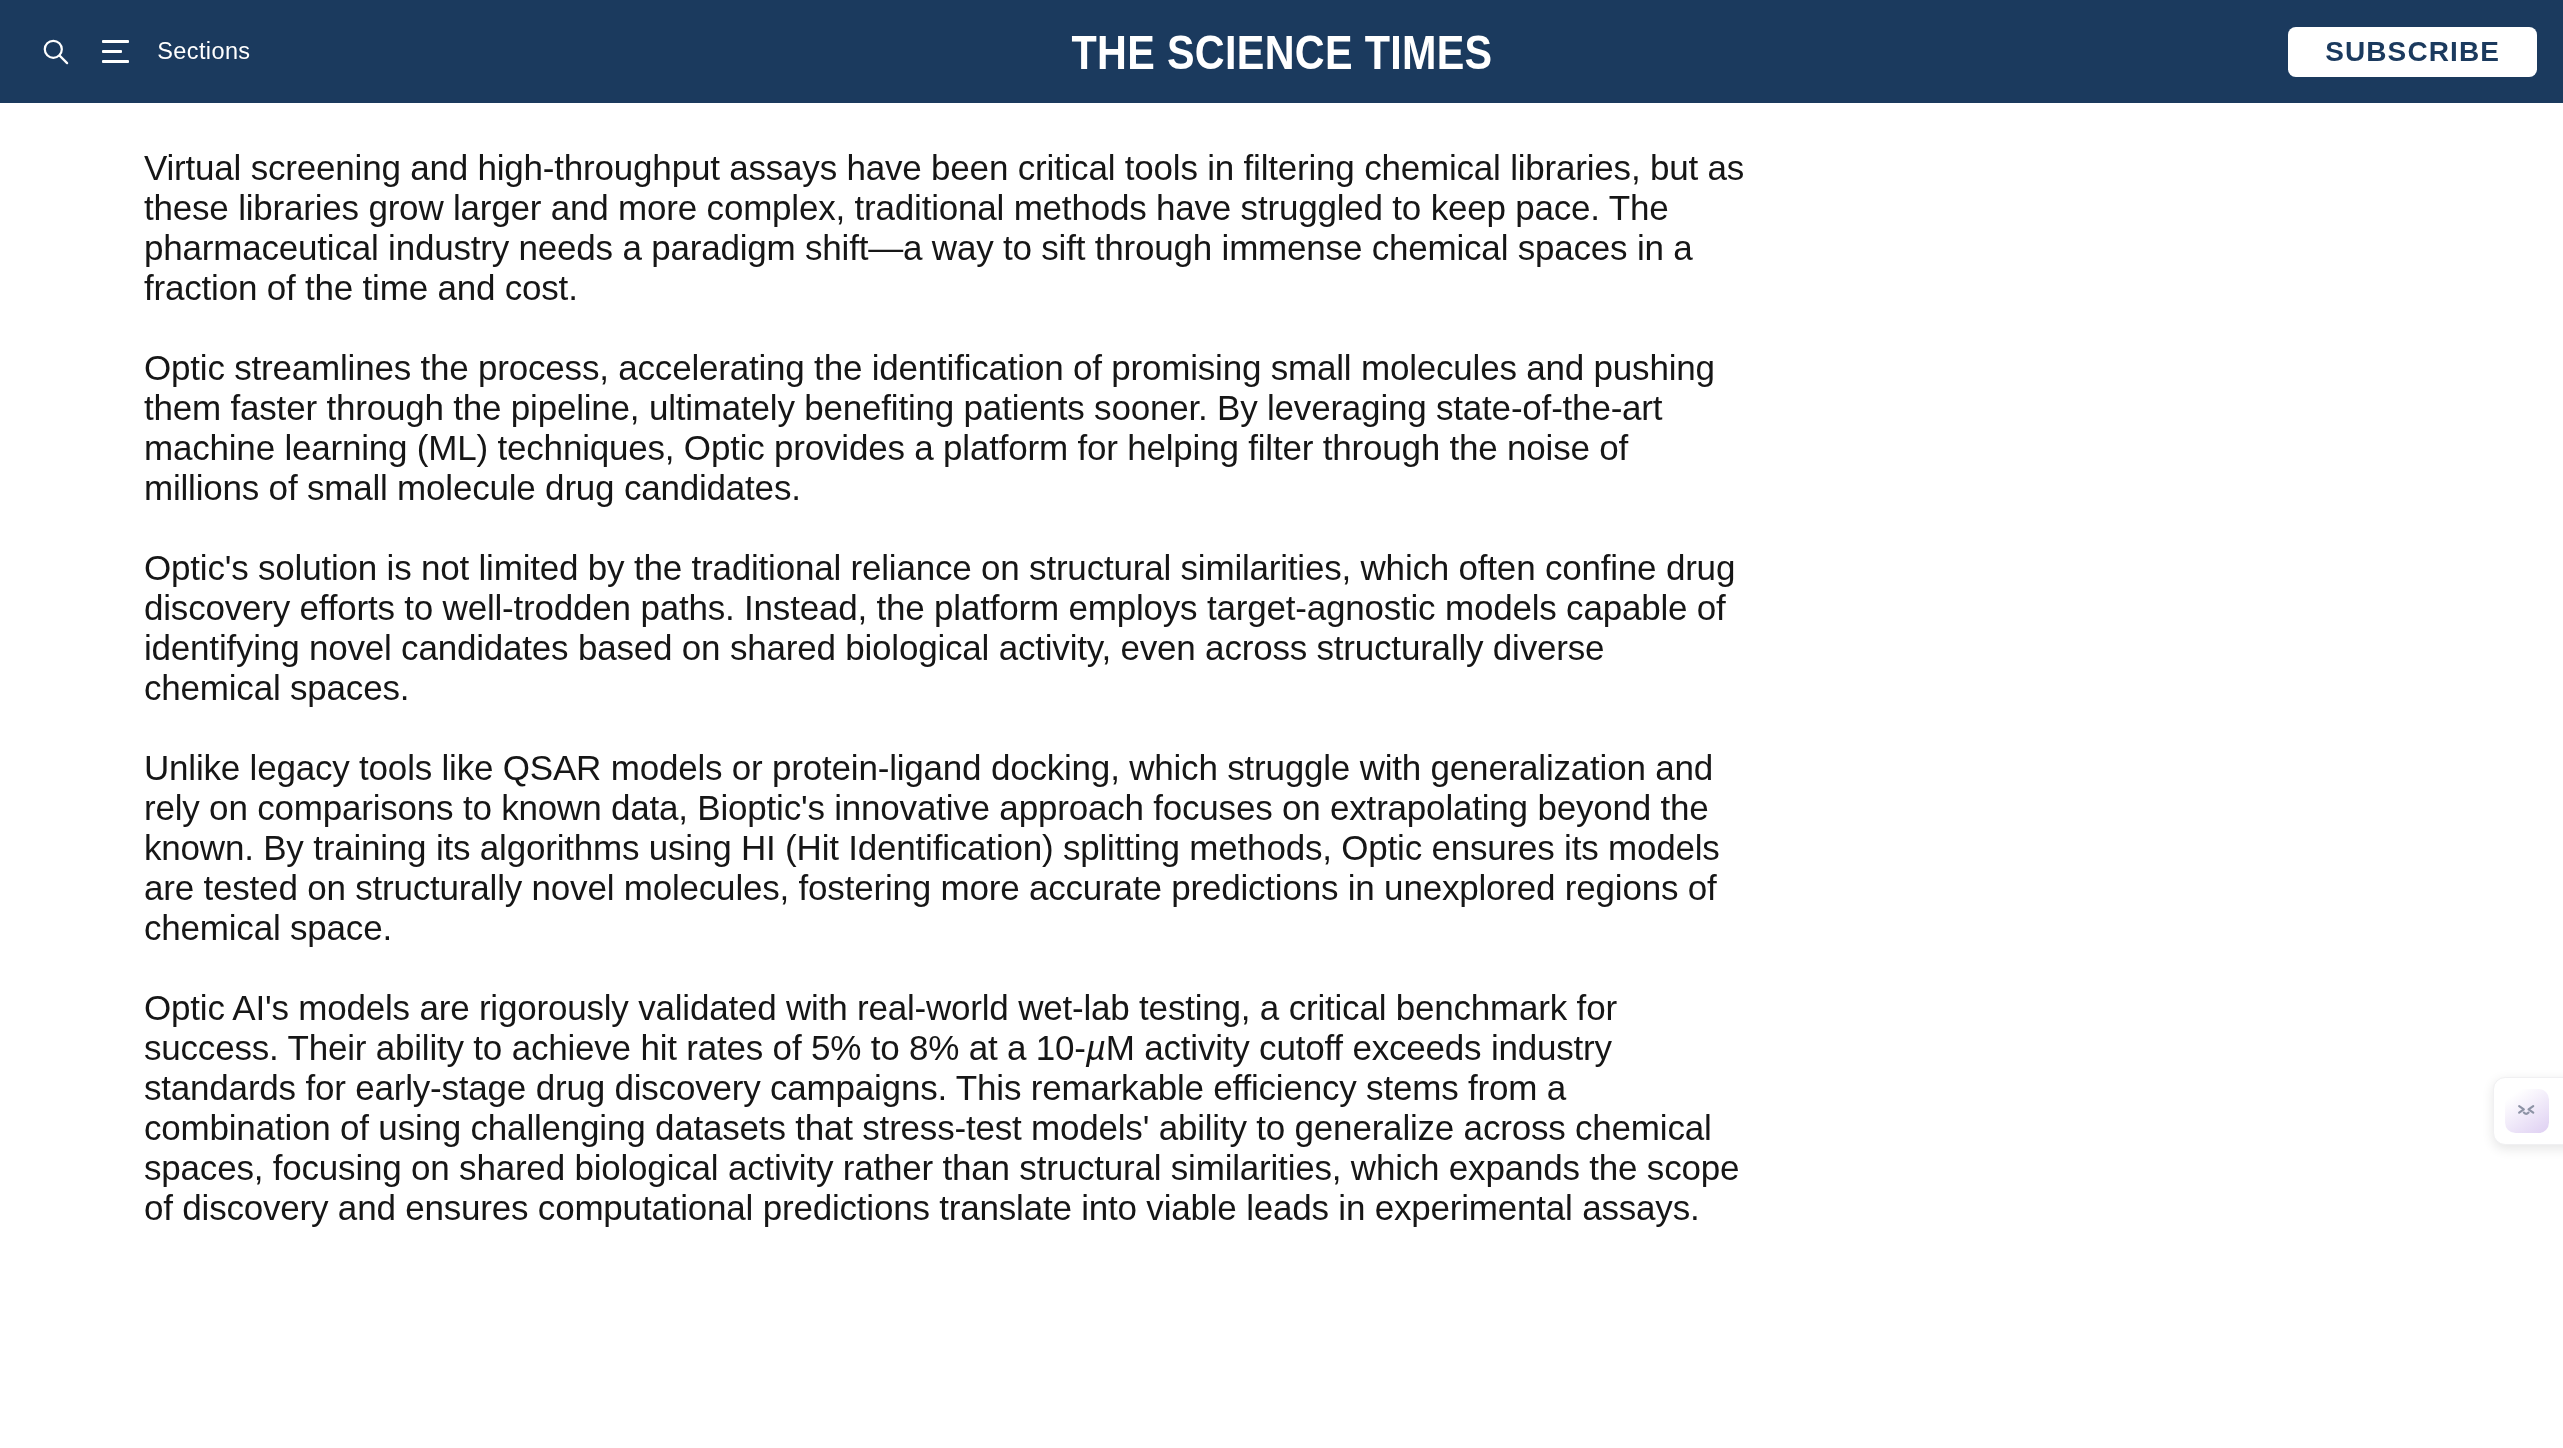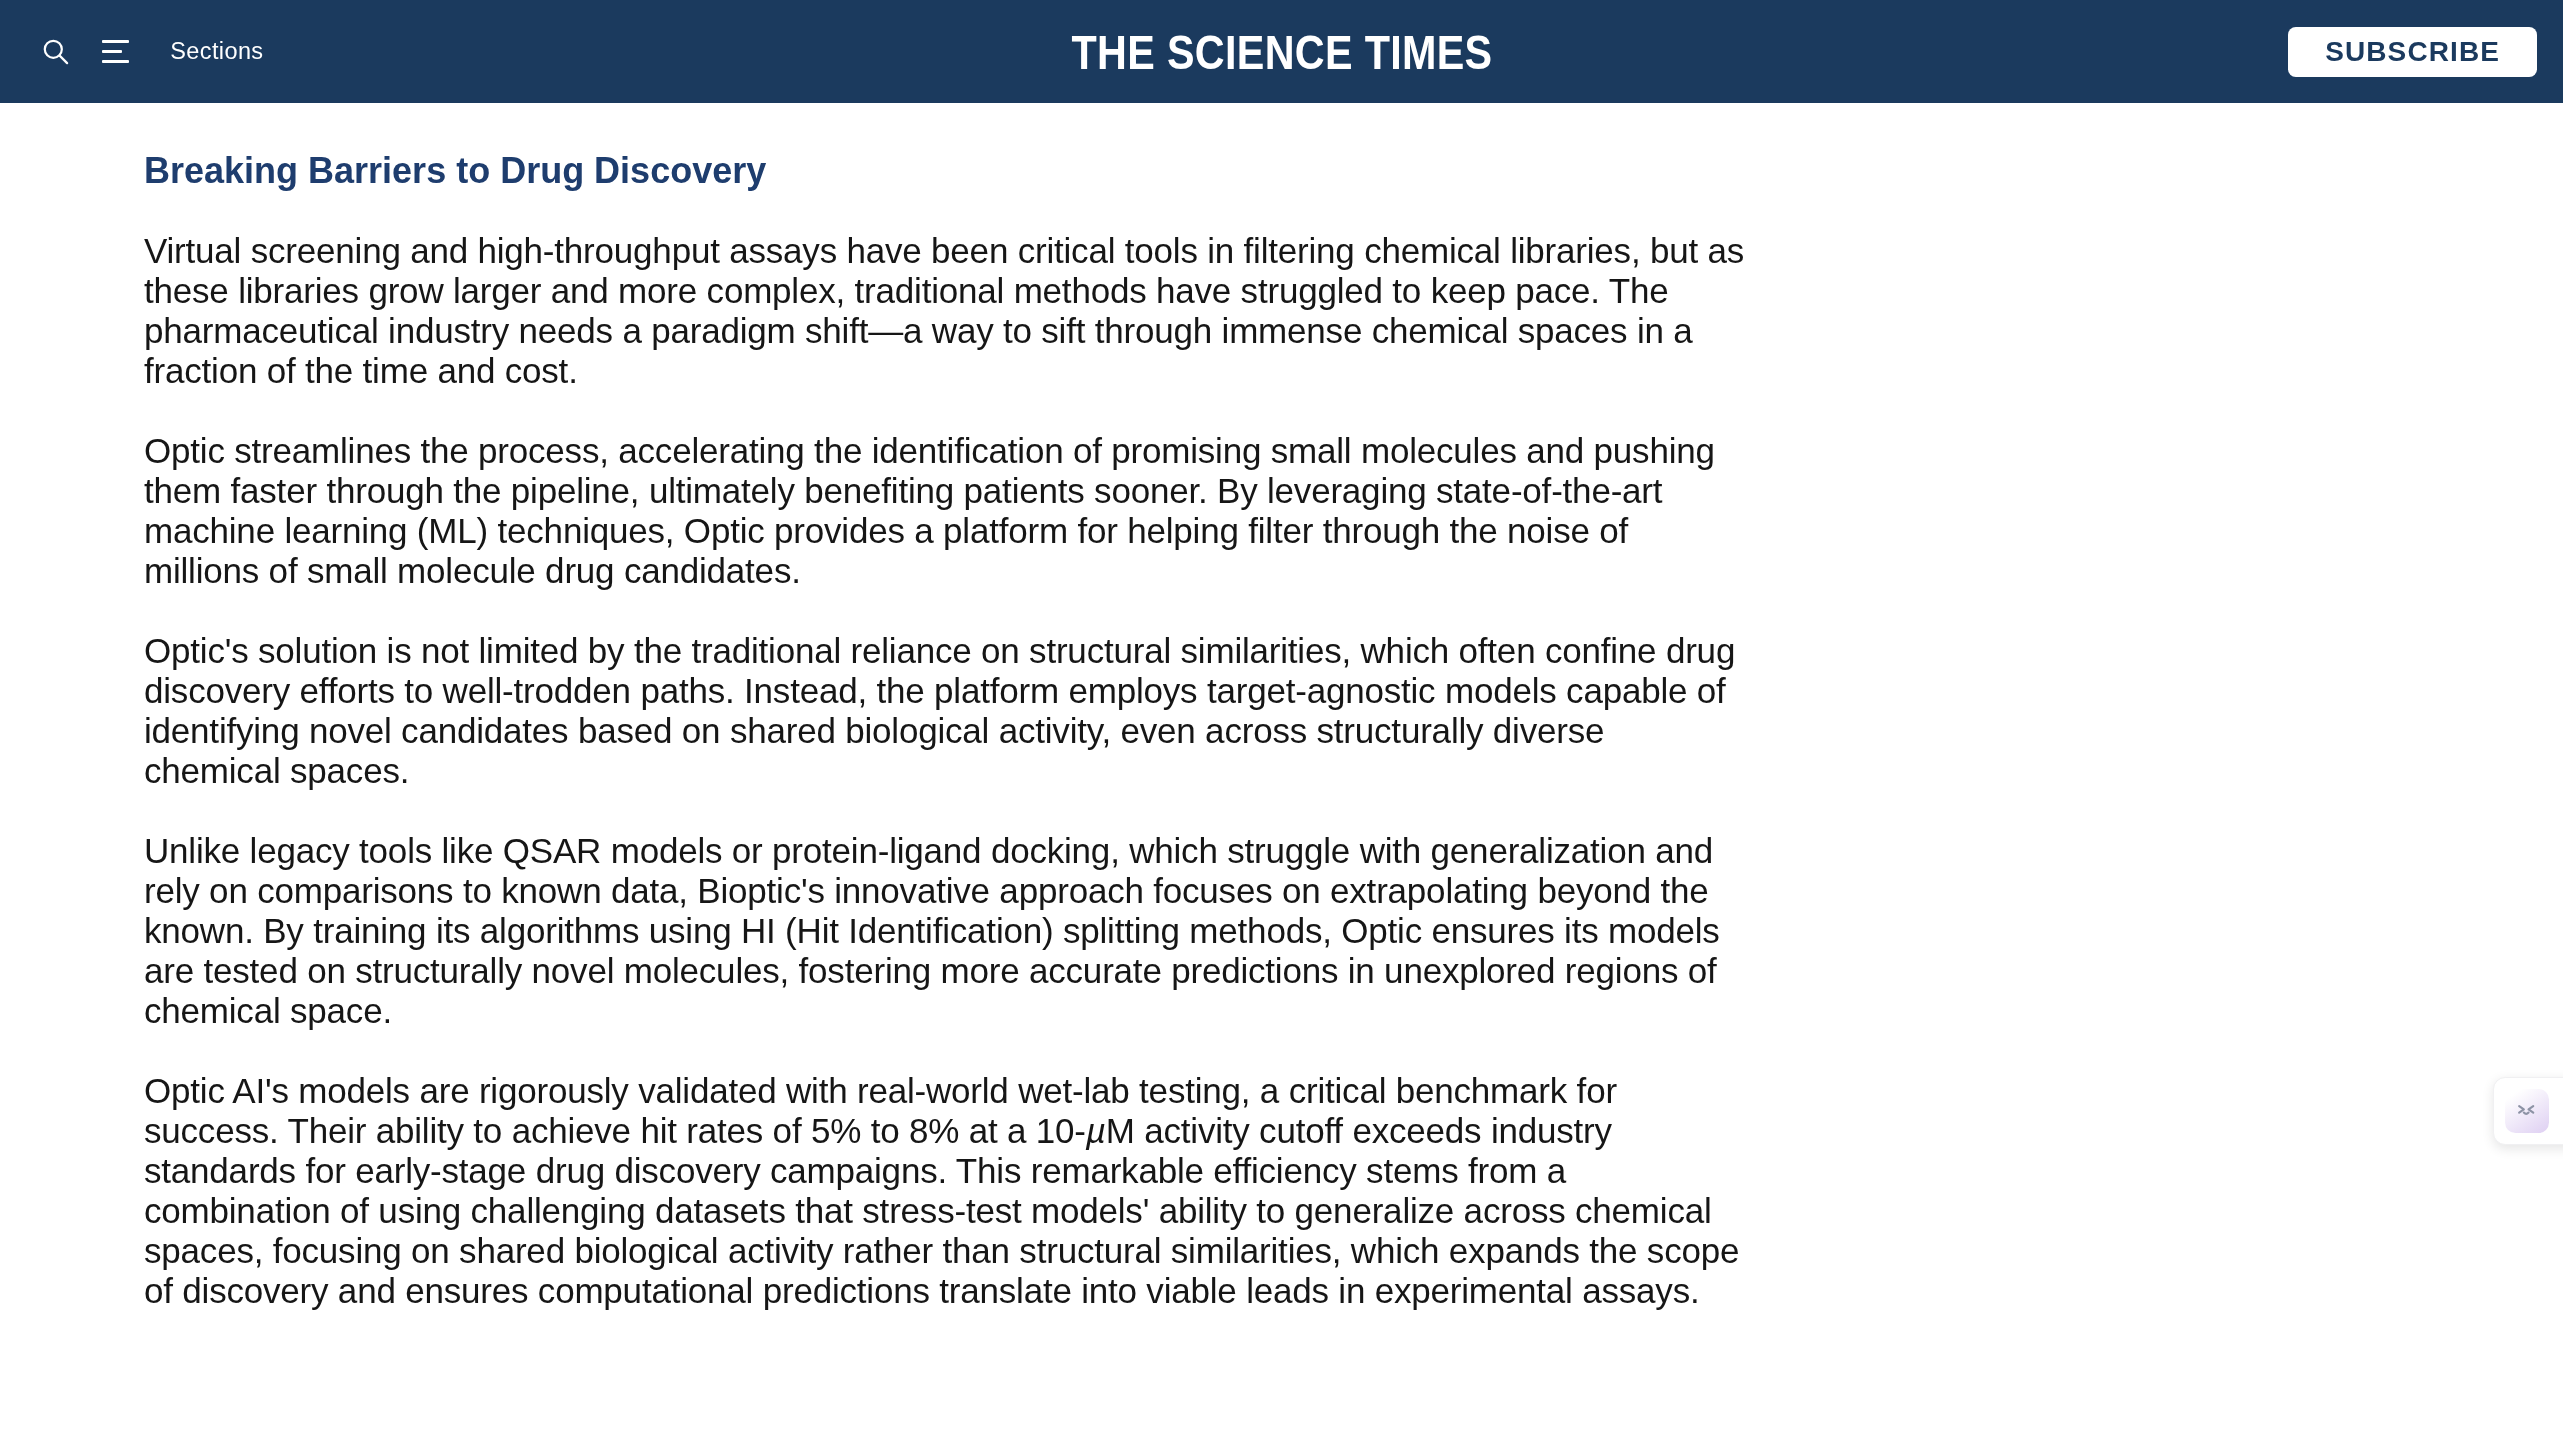--- a/index.html
+++ b/index.html
@@ -28,21 +28,21 @@
     display:flex;align-items:center;
     padding:0 26px 0 40px;
   }
   .nav-left{display:flex;align-items:center;gap:26px;}
   .icon-btn{
     background:none;border:none;padding:0;margin:0;cursor:pointer;
     display:flex;align-items:center;justify-content:center;
   }
   .sections-btn{
     background:none;border:none;padding:0;margin:0 0 0 5.2px;cursor:pointer;
-    display:flex;align-items:center;gap:41px;
+    display:flex;align-items:center;gap:28px;
   }
   .hamburger{display:block;}
   .hamburger i{
     display:block;width:27px;height:3.9px;background:var(--nav_text);
     border-radius:0.9px;margin:6.1px 0;
   }
   .hamburger i:nth-child(2){width:20px;}
   .sections-label{
     color:var(--nav_text);font-size:23.5px;letter-spacing:0.4px;font-weight:400;
   }
@@ -111,21 +111,20 @@
           <i></i>
         </span>
       <span class="sections-label">Sections</span>
     </button>
   </div>
   <div class="masthead">THE SCIENCE TIMES</div>
   <button class="subscribe-btn">SUBSCRIBE</button>
 </header>
 
 <main class="article">
-    <h2>Breaking Barriers to Drug Discovery</h2>
     <p><span>Virtual screening and high-throughput assays have been critical tools in filtering chemical libraries, but as these libraries grow larger and more complex, traditional methods have struggled to keep pace. The pharmaceutical industry needs a paradigm shift—a way to sift through immense chemical spaces in a fraction of the time and cost.</span></p>
     <p><span>Optic streamlines the process, accelerating the identification of promising small molecules and pushing them faster through the pipeline, ultimately benefiting patients sooner. By leveraging state-of-the-art machine learning (ML) techniques, Optic provides a platform for helping filter through the noise of millions of small molecule drug candidates.</span></p>
     <p><span>Optic's solution is not limited by the traditional reliance on structural similarities, which often confine drug discovery efforts to well-trodden paths. Instead, the platform employs target-agnostic models capable of identifying novel candidates based on shared biological activity, even across structurally diverse chemical spaces.</span></p>
     <p><span>Unlike legacy tools like QSAR models or protein-ligand docking, which struggle with generalization and rely on comparisons to known data, Bioptic's innovative approach focuses on extrapolating beyond the known. By training its algorithms using HI (Hit Identification) splitting methods, Optic ensures its models are tested on structurally novel molecules, fostering more accurate predictions in unexplored regions of chemical space.</span></p>
     <p><span>Optic AI's models are rigorously validated with real-world wet-lab testing, a critical benchmark for success. Their ability to achieve hit rates of 5% to 8% at a 10-</span><span class="mu">µ</span><span>M activity cutoff exceeds industry standards for early-stage drug discovery campaigns. This remarkable efficiency stems from a combination of using challenging datasets that stress-test models' ability to generalize across chemical spaces, focusing on shared biological activity rather than structural similarities, which expands the scope of discovery and ensures computational predictions translate into viable leads in experimental assays.</span></p>
   </main>
 
 <div class="feedback-widget">
   <div class="widget-tile">
     <svg width="24.4" height="24.4" viewBox="0 0 26 26" fill="none" stroke="var(--widget_face)" stroke-width="2.3" stroke-linecap="round" stroke-linejoin="round">

